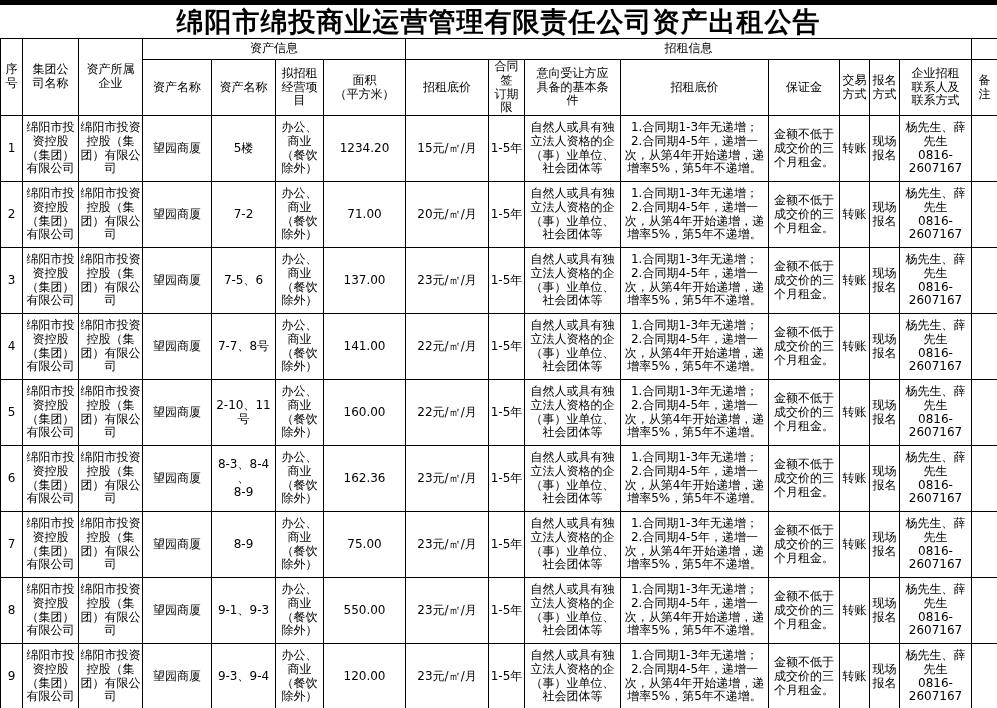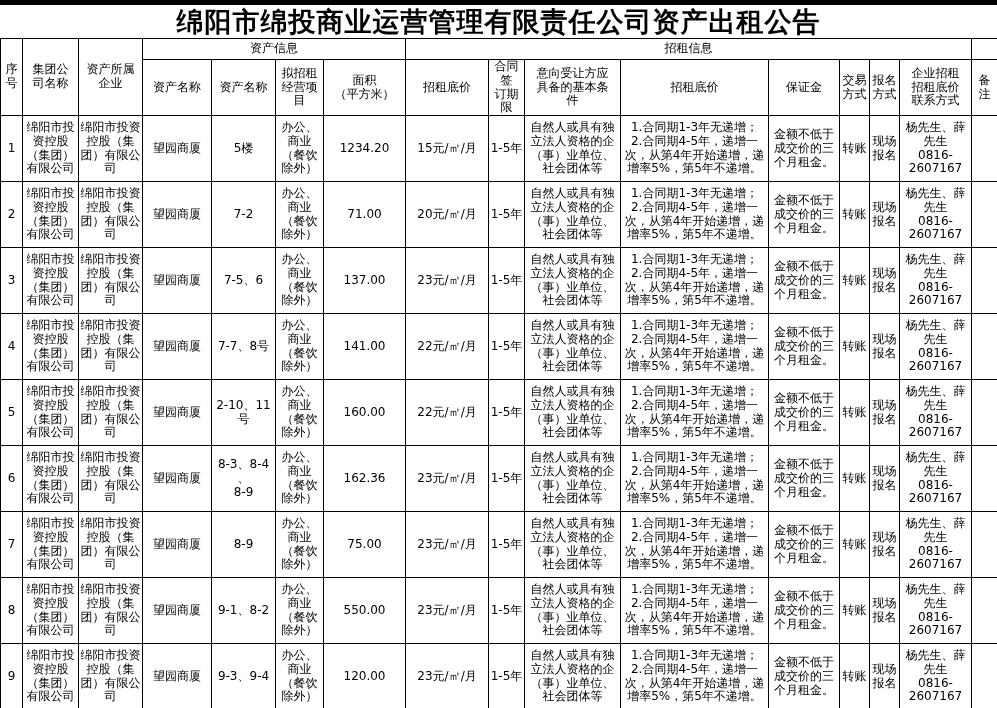--- a/index.html
+++ b/index.html
@@ -105,21 +105,21 @@
         <th>意向受让方应
 具备的基本条
 件</th>
         <th>招租底价</th>
         <th>保证金</th>
         <th>交易
 方式</th>
         <th>报名
 方式</th>
         <th>企业招租
-招租底价
+联系人及
 联系方式</th>
         <th>备注</th>
       </tr>
     </thead>
     <tbody id="table-body">
         <tr class="data-row">
           <td class="cell-seq">1</td>
           <td class="cell-group-company">绵阳市投
 资控股
 （集团）
@@ -398,21 +398,21 @@
           <td class="cell-seq">8</td>
           <td class="cell-group-company">绵阳市投
 资控股
 （集团）
 有限公司</td>
           <td class="cell-asset-enterprise">绵阳市投资
 控股（集
 团）有限公
 司</td>
           <td class="cell-asset-name">望园商厦</td>
-          <td class="cell-asset-location">9-1、8-2</td>
+          <td class="cell-asset-location">9-1、9-3</td>
           <td class="cell-business-project">办公、
 商业
 （餐饮
 除外）</td>
           <td class="cell-area">550.00</td>
           <td class="cell-base-price">23元/㎡/月</td>
           <td class="cell-contract-term">1-5年</td>
           <td class="al cell-conditions">自然人或具有独
 立法人资格的企
 （事）业单位、

